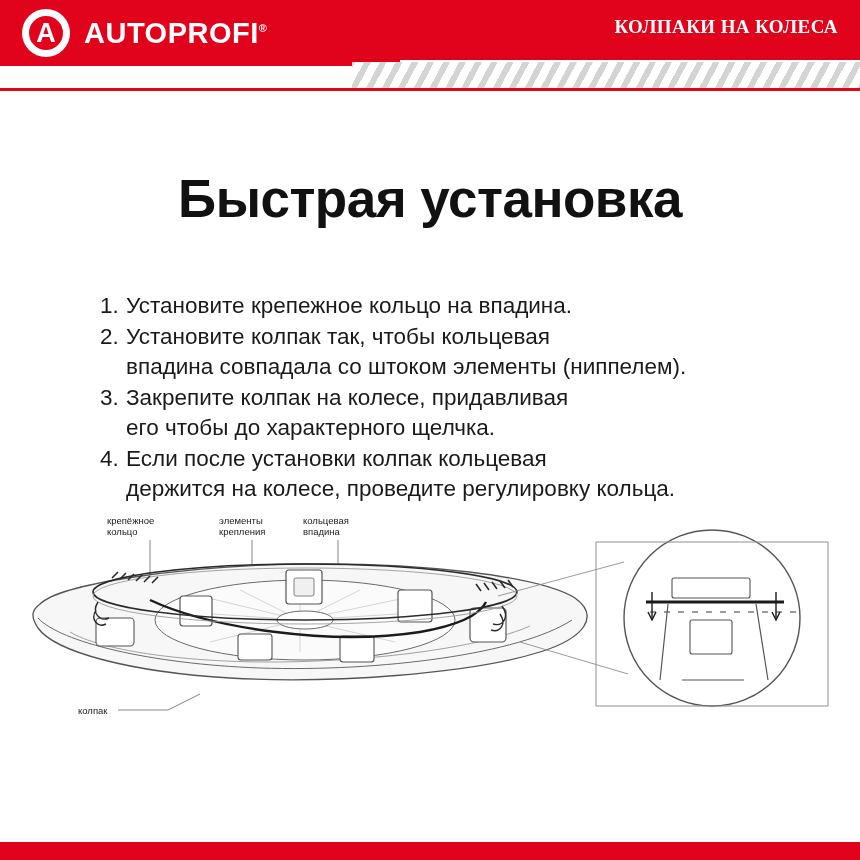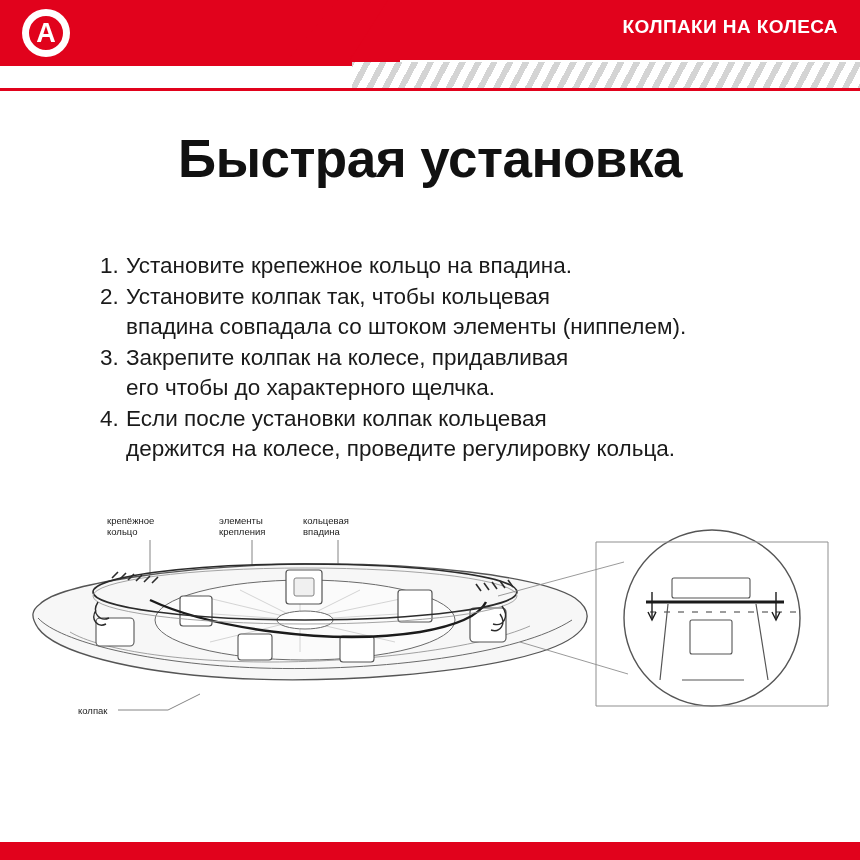--- a/index.html
+++ b/index.html
@@ -53,20 +53,21 @@
   }
   .header-band-title {
     position: absolute;
     right: 22px;
     top: 16px;
     color: #ffffff;
     font-size: 19px;
     font-weight: bold;
     letter-spacing: 0.4px;
     white-space: nowrap;
+    font-family: Liberation Serif, serif;
   }
   .logo-wrap {
     position: absolute;
     left: 22px;
     top: 9px;
     display: flex;
     align-items: center;
     gap: 14px;
   }
   .logo-mark {
@@ -138,22 +139,22 @@
     position: absolute;
     left: 0;
     top: 88px;
     width: 860px;
     height: 3px;
     background: #e1021c;
   }
 
   
   .page-title {
-    margin: 12px;
-    padding: 24px 0 0 0;
+    margin: 0;
+    padding: 76px 0 0 0;
     text-align: center;
     font-size: 53px;
     font-weight: bold;
     letter-spacing: -0.5px;
     color: #111111;
   }
 
   
   .steps {
     margin: 62px 0 0 0;
@@ -205,20 +206,23 @@
   <div class="header-red"></div>
   <div class="header-red-skew"></div>
   <div class="header-band">
     <div class="header-band-title">КОЛПАКИ НА КОЛЕСА</div>
   </div>
 
   <div class="logo-wrap">
     <div class="logo-mark">
       <div class="inner-ring"></div>
       <div class="letter">A</div>
+    </div>
+    <div class="logo-text">
+      <span>AUTOPROFI</span><span class="logo-reg">®</span>
     </div>
   </div>
 
   <div class="hatch">
     <div class="hatch-inner"></div>
   </div>
   <div class="header-rule"></div>
 </div>
 
 <h1 class="page-title">Быстрая установка</h1>

